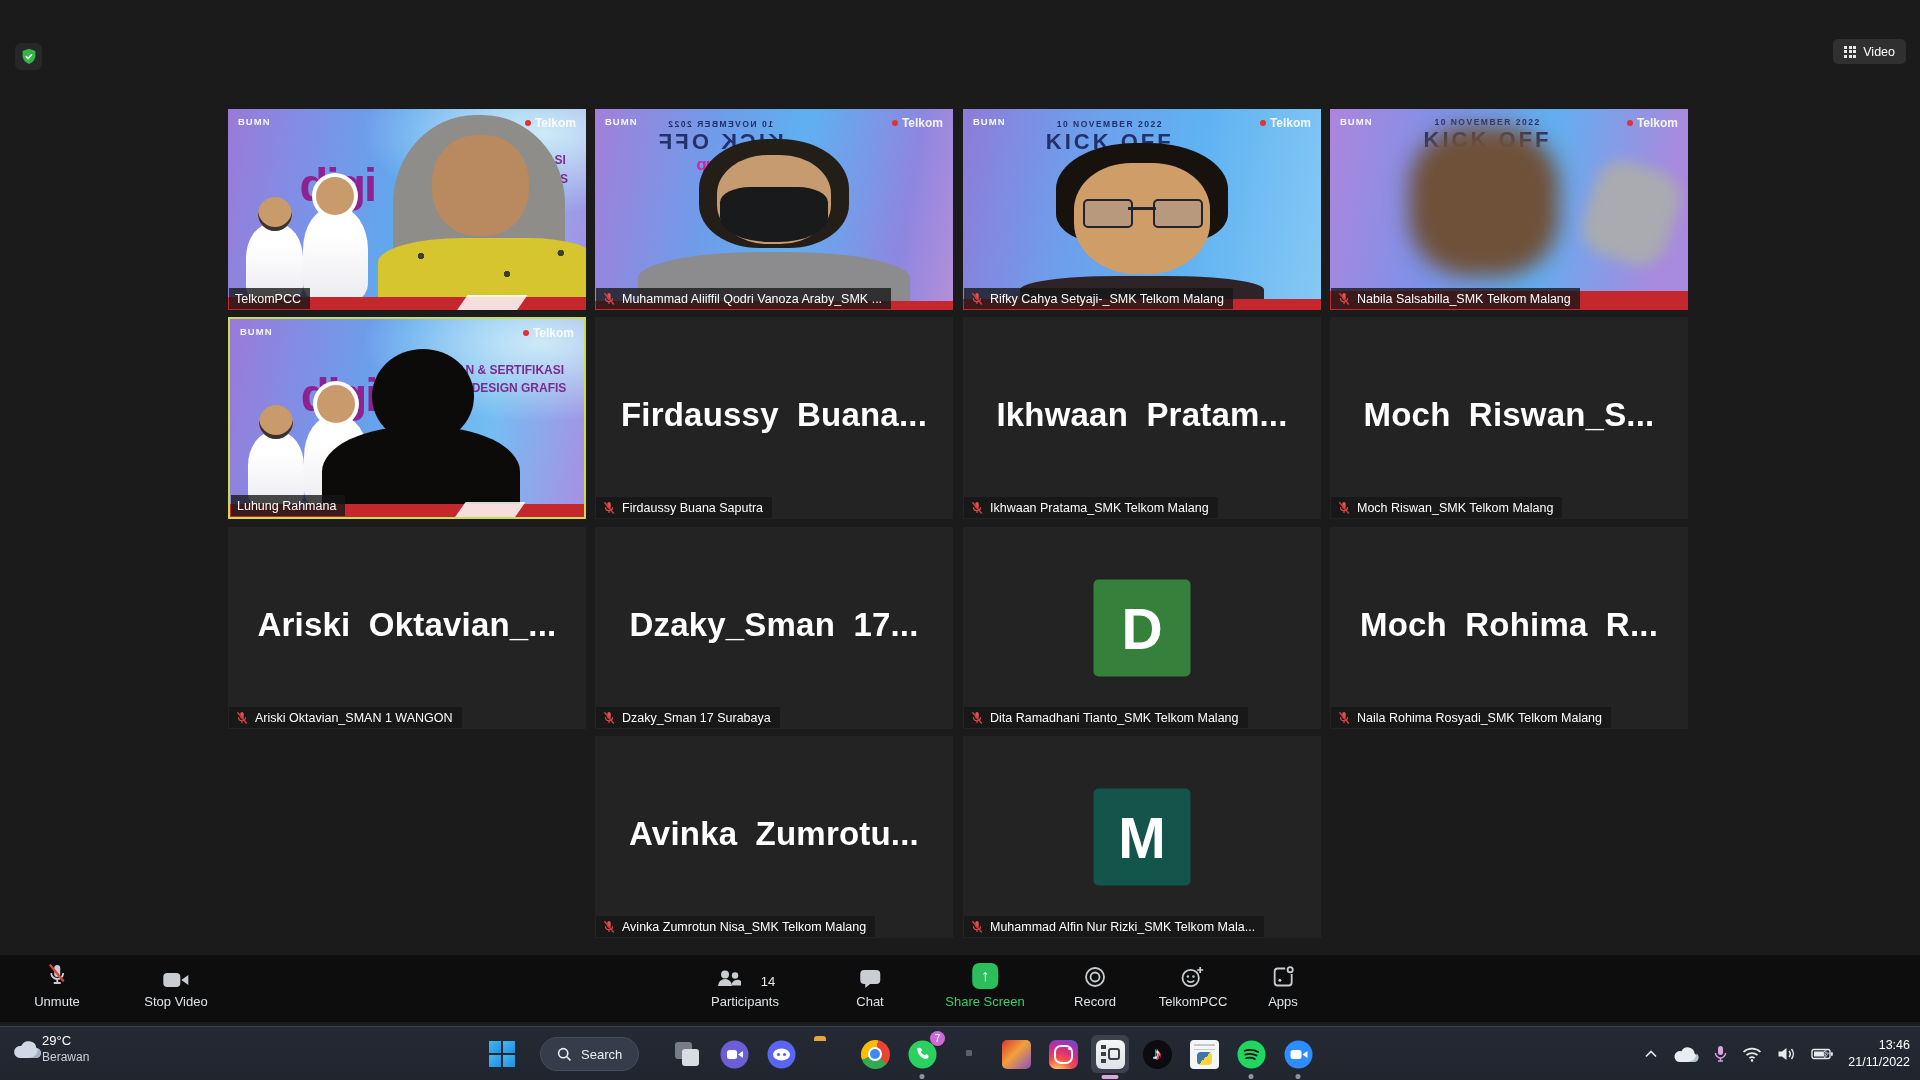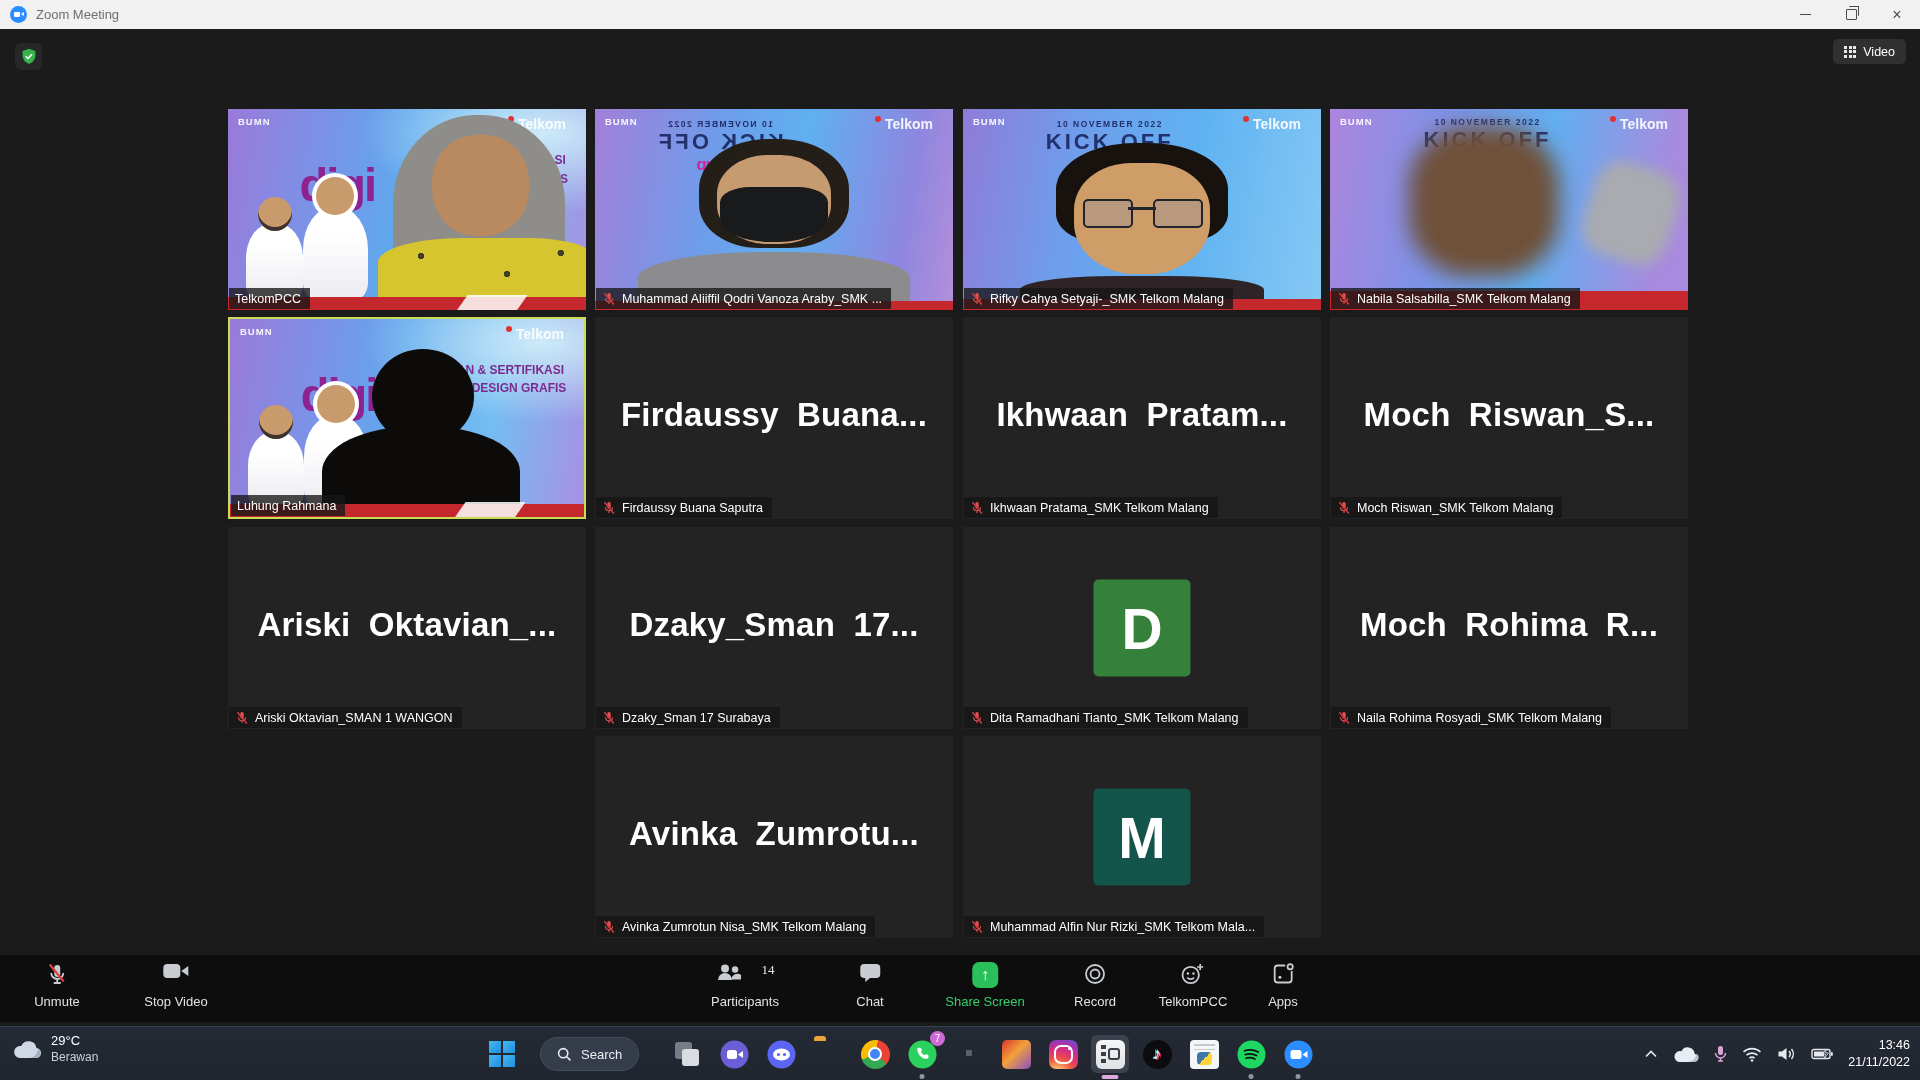--- a/index.html
+++ b/index.html
@@ -24,21 +24,21 @@
   .vgrid i{background:#e8e8e8;}
   
   .tile{position:absolute;background:#232323;overflow:hidden;box-sizing:border-box;}
   .tile.active{border:2.5px solid #cbdb52;}
   .vid{position:absolute;inset:0;}
   .bn1{background:radial-gradient(120% 95% at 88% 12%,#cdeaf8 0%,rgba(255,255,255,0) 42%),linear-gradient(100deg,#9a7ad8 0%,#7f8fe6 22%,#5fa9ee 48%,#74bdf2 72%,#a98fe2 100%);}
   .bn2{background:linear-gradient(100deg,#a27fd9 0%,#6f9cea 32%,#5fb0f0 55%,#8e86e0 84%,#b48fd9 100%);}
   .bn3{background:linear-gradient(100deg,#8f7bd8 0%,#6f9deb 30%,#5fb2f2 62%,#86c9f4 100%);}
   .bn4{background:linear-gradient(100deg,#ad85dd 0%,#7e92e8 30%,#62aef0 58%,#a88ade 90%);}
   .bumn{position:absolute;top:7px;left:10px;color:rgba(255,255,255,.93);font-size:9.5px;font-weight:bold;letter-spacing:1px;}
-  .tlogos{position:absolute;top:7px;right:20px;color:rgba(255,255,255,.9);font-size:14px;font-weight:bold;display:flex;align-items:flex-start;gap:4px;}
+  .tlogos{position:absolute;top:7px;right:10px;color:rgba(255,255,255,.9);font-size:12px;font-weight:bold;display:flex;align-items:center;gap:4px;}
   .tdot{display:inline-block;width:6px;height:6px;border-radius:50%;background:#e23131;}
   .redbar{position:absolute;left:0;right:0;bottom:0;height:13px;background:#c4272c;}
   .redbar i{position:absolute;right:18%;top:-2px;width:60px;height:16px;background:rgba(255,255,255,.85);transform:skewX(-35deg);}
   .bn2 .redbar{height:9px;} .bn3 .redbar{height:11px;} .bn4 .redbar{height:19px;}
   .digi{position:absolute;left:20%;top:24%;font-size:47px;font-weight:bold;color:#8c2390;letter-spacing:-2px;}
   .cap{position:absolute;right:5%;top:21%;color:#7c2a8e;font-weight:bold;font-size:12px;line-height:1.55;text-align:left;}
   .masc{position:absolute;bottom:11px;border-radius:46% 46% 18% 18%;background:linear-gradient(180deg,#ffffff 30%,#ececf1);}
   .masc:before{content:"";position:absolute;left:50%;transform:translateX(-50%);top:-26px;width:34px;height:34px;border-radius:50%;background:#c89a6c;box-shadow:0 -4px 0 0 #3c3330 inset;}
   .m1{left:5%;width:16%;height:38%;}
   .m2{left:21%;width:18%;height:46%;}
@@ -67,27 +67,27 @@
   .p3body{position:absolute;left:16%;bottom:0;width:68%;height:17%;background:#2e2327;border-radius:40% 40% 0 0;}
   .blur1{position:absolute;left:22%;top:9%;width:42%;height:74%;background:#6f5038;filter:blur(11px);border-radius:40%;}
   .blur2{position:absolute;right:4%;top:28%;width:24%;height:48%;background:#a9abb0;filter:blur(7px);border-radius:30%;transform:rotate(18deg);}
   .big{position:absolute;inset:0;display:flex;align-items:center;justify-content:center;color:#fff;font-size:33px;font-weight:bold;word-spacing:9px;letter-spacing:0.2px;padding-bottom:6px;}
   .av{position:absolute;left:50%;top:50%;transform:translate(-50%,-50%);width:97px;height:97px;border-radius:5px;display:flex;align-items:center;justify-content:center;color:#fff;font-size:57px;font-weight:bold;}
   .lbl{position:absolute;left:1px;bottom:1px;background:rgba(22,22,22,.78);color:#fff;font-size:12.5px;padding:3.5px 9px 3.5px 6px;display:flex;align-items:center;gap:6px;white-space:nowrap;max-width:96%;}
   .lmic{width:14px;height:14px;flex:0 0 auto;}
   
   .toolbar{position:absolute;left:0;top:955px;width:1920px;height:67px;background:#0d0d0d;}
   .tool{position:absolute;top:7px;display:flex;flex-direction:column;align-items:center;transform:translateX(-50%);color:#dfe3e6;font-size:13px;gap:5px;}
-  .tico{height:27px;display:flex;align-items:flex-start;justify-content:center;gap:18px;font-family:Liberation Serif, serif;}
+  .tico{height:27px;display:flex;align-items:flex-end;justify-content:center;gap:18px;}
   .sharebox{width:26px;height:26px;background:#2bbf5c;border-radius:7px;display:flex;align-items:center;justify-content:center;color:#fff;font-size:16px;font-weight:bold;}
   .sharelbl{color:#38cf6c;}
   .pcount{font-size:13px;color:#e6e9ec;}
   
   .taskbar{position:absolute;left:0;top:1026px;width:1920px;height:54px;background:linear-gradient(180deg,#242a34,#20252e);border-top:1px solid rgba(96,118,148,.35);}
-  .weather{position:absolute;left:12px;top:6px;display:flex;align-items:center;gap:9px;color:#fff;}
+  .weather{position:absolute;left:12px;top:6px;display:flex;align-items:center;color:#fff;}
   .wtxt{display:flex;flex-direction:column;line-height:1.3;}
   .wtemp{font-size:13px;} .wcond{font-size:12px;color:#ccd1d7;}
   .start{position:absolute;left:489px;top:14px;display:grid;grid-template-columns:12px 12px;grid-template-rows:12px 12px;gap:2px;}
   .start i{background:linear-gradient(135deg,#46b7f0,#1f8fe0);}
   .search{position:absolute;left:540px;top:10px;height:34px;border-radius:17px;background:#363d4a;border:1px solid #454d5c;display:flex;align-items:center;gap:9px;padding:0 16px;color:#eceef1;font-size:13px;box-sizing:border-box;}
   .apps{position:absolute;left:668px;top:8px;display:flex;gap:9px;}
   .app{width:38px;height:38px;border-radius:6px;display:flex;align-items:center;justify-content:center;position:relative;}
   .app.activeapp{background:#3b424d;}
   .app .rundot{position:absolute;bottom:-6px;left:50%;transform:translateX(-50%);width:5px;height:5px;border-radius:3px;background:#8f959e;}
   .app .runbar{position:absolute;bottom:-6px;left:50%;transform:translateX(-50%);width:17px;height:4px;border-radius:2px;background:#d9a9dd;}
@@ -115,33 +115,20 @@
   .pyf:after{content:"";position:absolute;left:7px;top:12px;width:15px;height:13px;background:linear-gradient(135deg,#3b77a8 0 50%,#ffd43b 50% 100%);border-radius:4px;}
   .badge{position:absolute;top:-4px;right:-4px;width:15px;height:15px;border-radius:50%;background:#cd6bd6;color:#fff;font-size:10px;display:flex;align-items:center;justify-content:center;}
   .tray{position:absolute;right:10px;top:0;height:54px;display:flex;align-items:center;gap:15px;}
   .timebox{text-align:right;color:#fff;font-size:12.5px;line-height:1.35;}
 </style>
 </head>
 <body>
 
 <div class="screen">
 
-  <div class="titlebar">
-    <span class="zmico"></span>
-    <span class="zmtitle">Zoom Meeting</span>
-    <div class="wctrls">
-      <div class="wc wc-min">
-          <i></i>
-        </div>
-      <div class="wc wc-max">
-          <i></i>
-        </div>
-      <div class="wc wc-close">×</div>
-    </div>
-  </div>
 
   <div class="shield">
     <svg width="16" height="17" viewBox="0 0 16 17">
       <path d="M8 .7l6.4 2.2v4.6c0 4-2.7 7.1-6.4 8.4C4.3 14.6 1.6 11.5 1.6 7.5V2.9z" fill="#35b24a"></path>
       <path d="M4.8 8.3l2.2 2.2 4-4.2" stroke="#fff" stroke-width="1.6" fill="none"></path>
     </svg>
   </div>
 
   <div class="viewbtn">
     <span class="vgrid">

